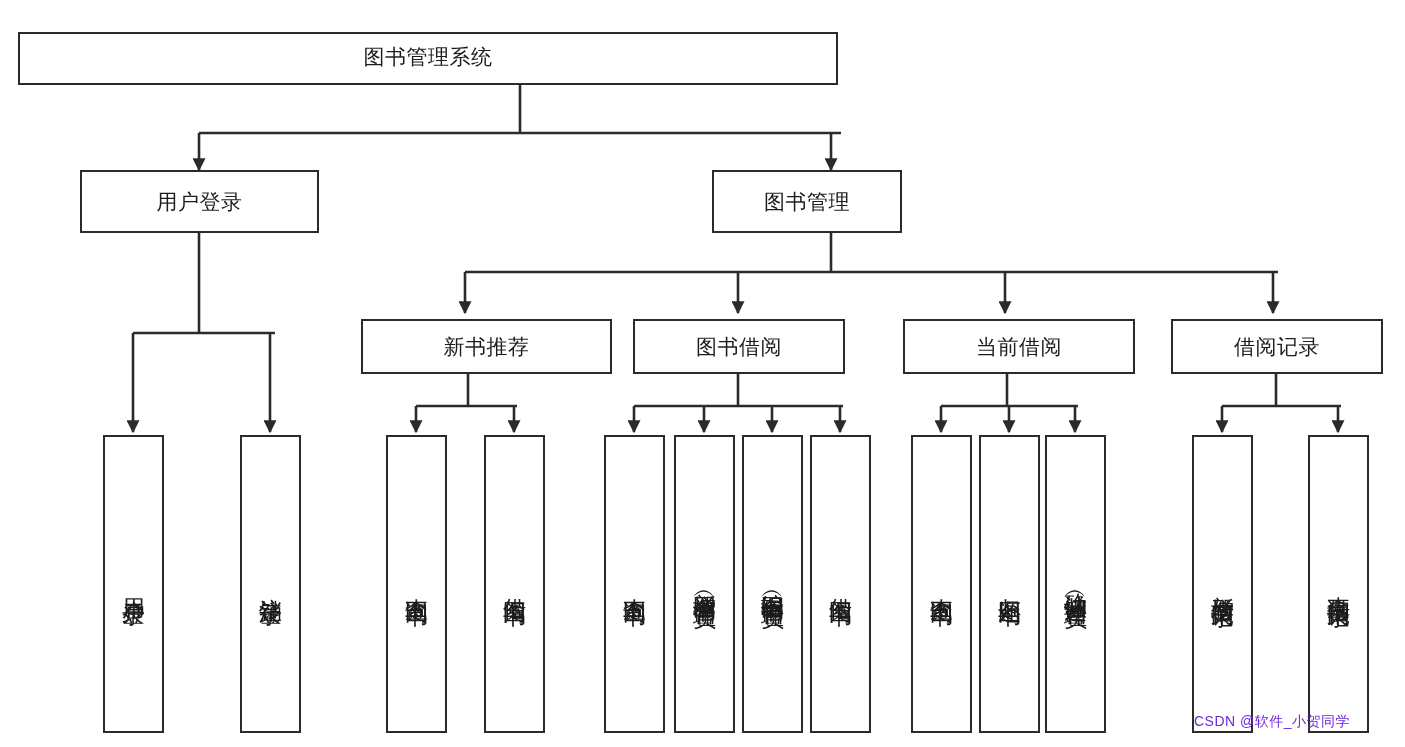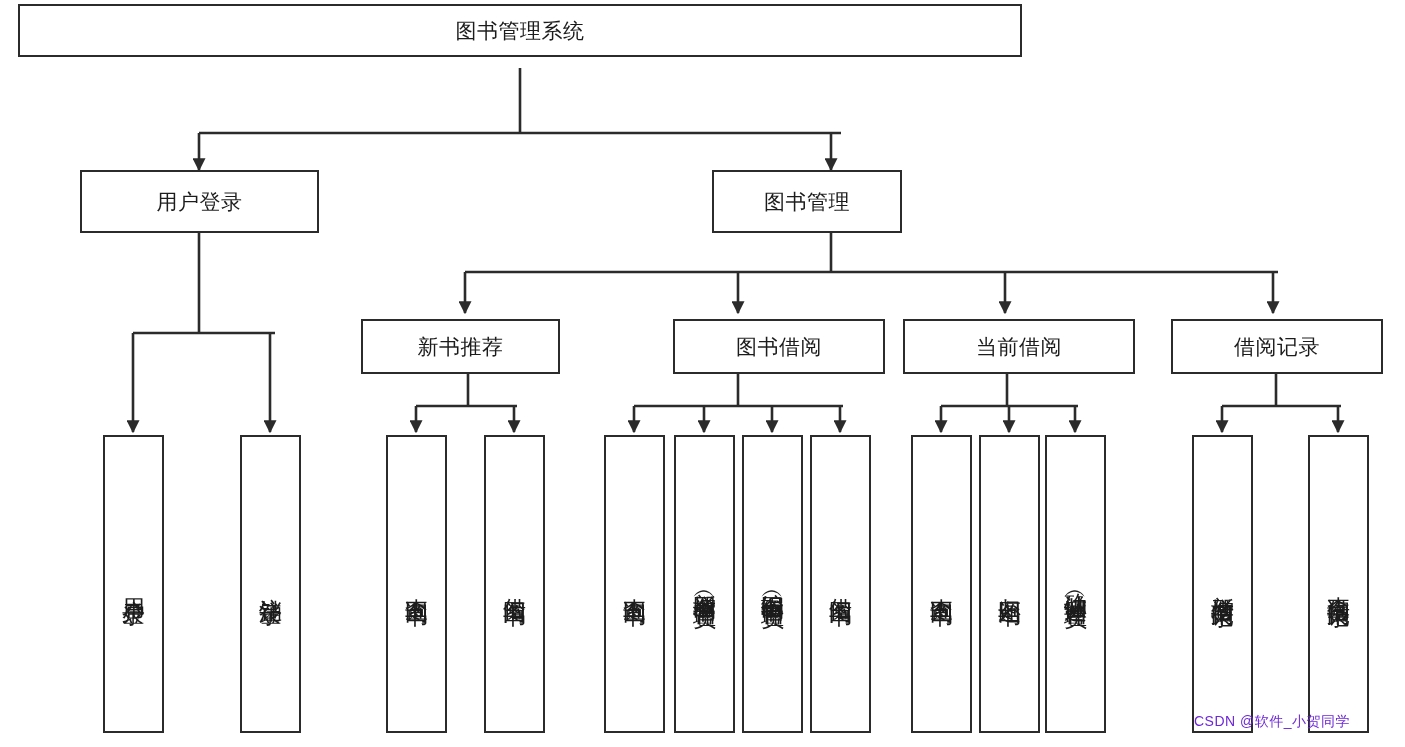--- a/index.html
+++ b/index.html
@@ -111,37 +111,37 @@
       <path d="M 1009 406 L 1009 432" marker-end="url(#arrow)"></path>
       <path d="M 1075 406 L 1075 432" marker-end="url(#arrow)"></path>
 
       <path d="M 1276 374 L 1276 406"></path>
       <path d="M 1222 406 L 1341 406"></path>
       <path d="M 1222 406 L 1222 432" marker-end="url(#arrow)"></path>
       <path d="M 1338 406 L 1338 432" marker-end="url(#arrow)"></path>
     </g>
   </svg>
 
-  <div class="node horizontal" style="left:18px; top:4px; width:1004px; height:53px;">
+  <div class="node horizontal" style="left:18px; top:32px; width:820px; height:53px;font-family:Liberation Mono, monospace;">
     <span class="label">图书管理系统</span>
   </div>
 
   <div class="node horizontal" style="left:80px; top:170px; width:239px; height:63px;">
     <span class="label">用户登录</span>
   </div>
 
   <div class="node horizontal" style="left:712px; top:170px; width:190px; height:63px;">
     <span class="label">图书管理</span>
   </div>
 
-  <div class="node horizontal" style="left:361px; top:319px; width:199px; height:55px;">
+  <div class="node horizontal" style="left:361px; top:319px; width:251px; height:55px;">
     <span class="label">新书推荐</span>
   </div>
 
-  <div class="node horizontal" style="left:633px; top:319px; width:212px; height:55px;margin-left:40px;">
+  <div class="node horizontal" style="left:633px; top:319px; width:212px; height:55px;">
     <span class="label">图书借阅</span>
   </div>
 
   <div class="node horizontal" style="left:903px; top:319px; width:232px; height:55px;">
     <span class="label">当前借阅</span>
   </div>
 
   <div class="node horizontal" style="left:1171px; top:319px; width:212px; height:55px;text-align:right;">
     <span class="label">借阅记录</span>
   </div>

